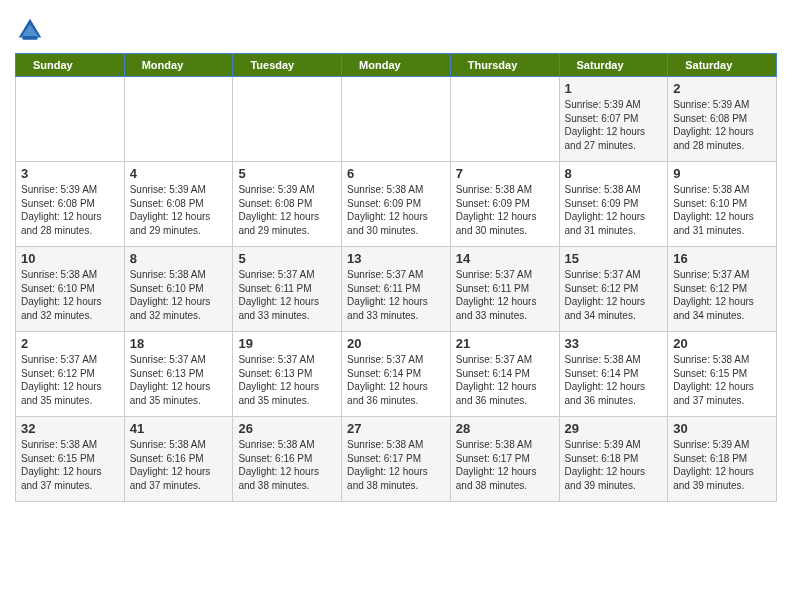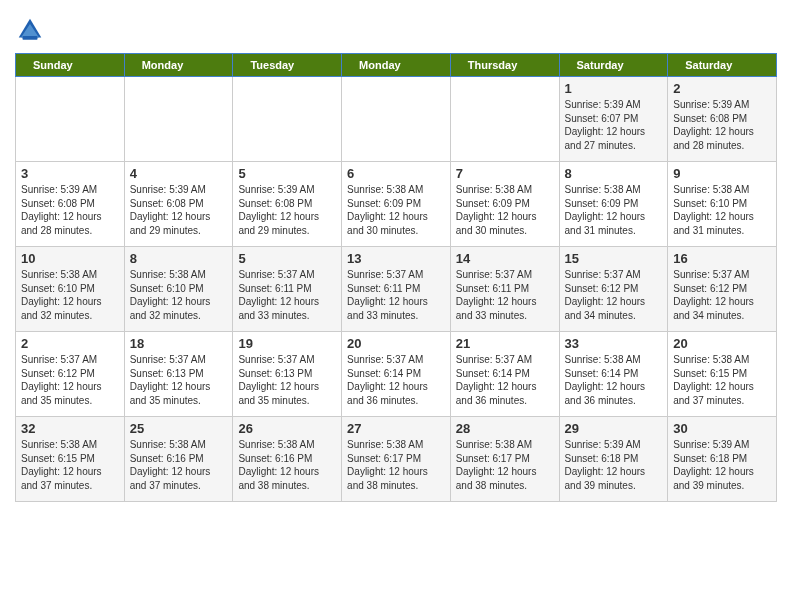--- a/index.html
+++ b/index.html
@@ -310,21 +310,21 @@
         </tr>
         <tr>
           <td>
             <span class="day-num">32</span>
             <div class="day-info">Sunrise: 5:38 AM
 Sunset: 6:15 PM
 Daylight: 12 hours
 and 37 minutes.</div>
           </td>
           <td>
-            <span class="day-num">25</span>
+            <span class="day-num">41</span>
             <div class="day-info">Sunrise: 5:38 AM
 Sunset: 6:16 PM
 Daylight: 12 hours
 and 37 minutes.</div>
           </td>
           <td>
             <span class="day-num">26</span>
             <div class="day-info">Sunrise: 5:38 AM
 Sunset: 6:16 PM
 Daylight: 12 hours

